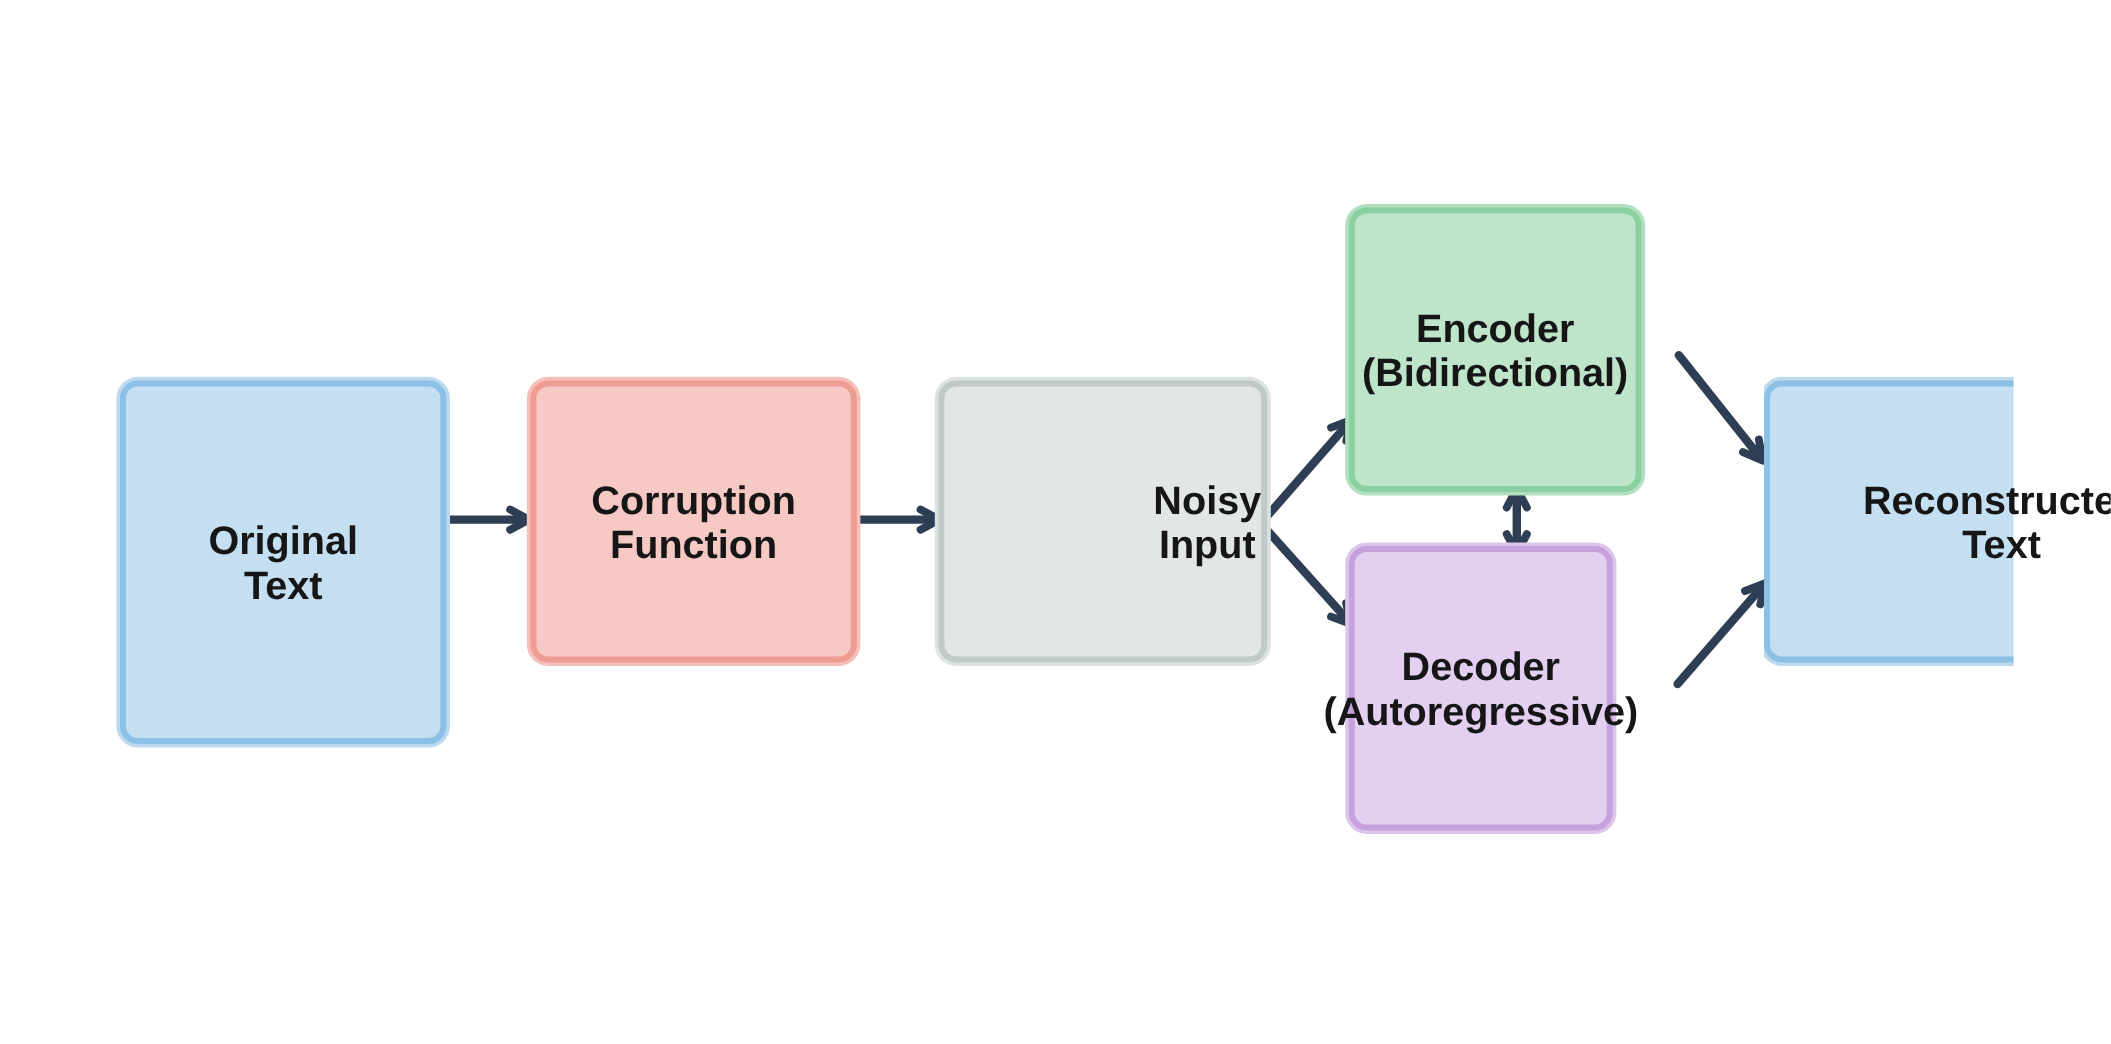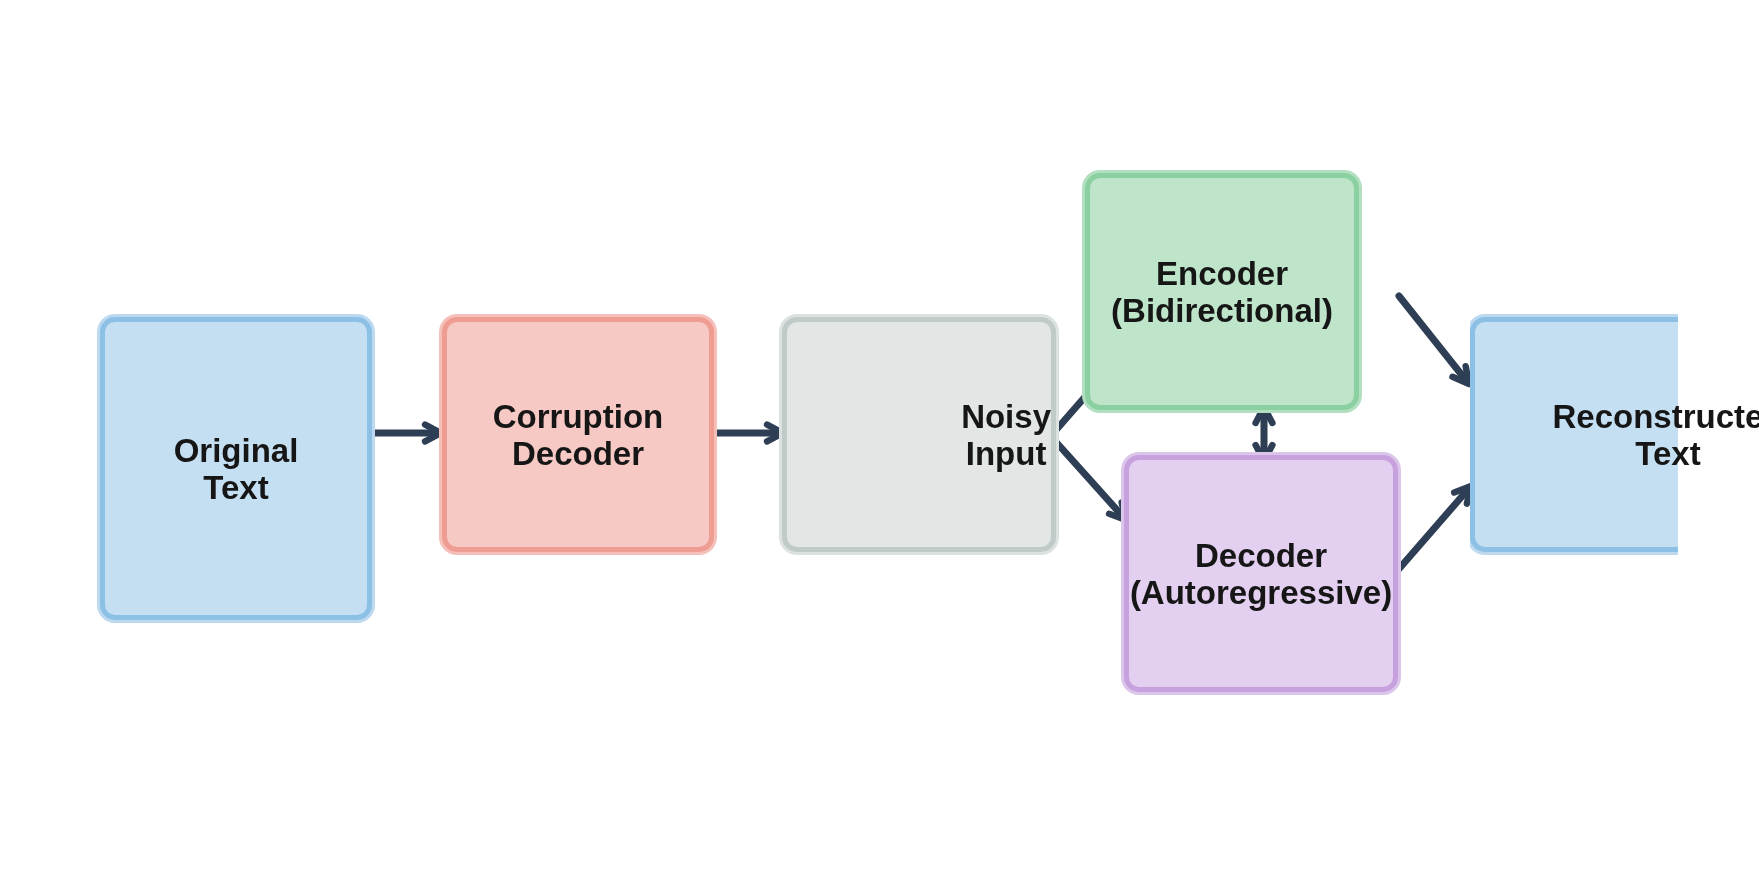--- a/index.html
+++ b/index.html
@@ -43,22 +43,22 @@
     font-size: 33px;
     font-weight: bold;
     line-height: 37px;
     text-align: center;
     white-space: pre;
   }
   
   .n-original      { left: 100px;  top: 317px; width: 272px; height: 303px; }
   .n-corruption    { left: 442px;  top: 317px; width: 272px; height: 235px; }
   .n-noisy         { left: 782px;  top: 317px; width: 274px; height: 235px; justify-content: flex-end; }
-  .n-encoder       { left: 1085px; top: 173px; width: 274px; height: 237px; }
-  .n-decoder       { left: 1124px; top: 455px; width: 274px; height: 237px; }
+  .n-encoder       { left: 1124px; top: 173px; width: 244px; height: 237px; }
+  .n-decoder       { left: 1124px; top: 455px; width: 220px; height: 237px; }
   
   .n-recon-clip {
     position: absolute;
     left: 1470px; top: 314px;
     width: 208px; height: 242px;
     overflow: hidden;
   }
   .n-recon-box {
     position: absolute;
     left: 0; top: 3px;
@@ -117,21 +117,21 @@
     </g>
   </svg>
 
   <div class="node n-original" style="background: rgb(196, 223, 242); border-color: rgb(140, 192, 229); box-shadow: rgb(188, 217, 239) 0px 0px 0px 3px;">
     <div class="node-label" style="color: rgb(22, 22, 22);">Original
 Text</div>
   </div>
 
   <div class="node n-corruption" style="background: rgb(246, 201, 196); border-color: rgb(239, 156, 147); box-shadow: rgb(245, 192, 186) 0px 0px 0px 3px;">
     <div class="node-label" style="color: rgb(22, 22, 22);">Corruption
-Decoder</div>
+Function</div>
   </div>
 
   <div class="node n-noisy" style="background: rgb(226, 230, 229); border-color: rgb(192, 202, 200); box-shadow: rgb(220, 226, 224) 0px 0px 0px 3px;">
     <div class="node-label" style="color: rgb(22, 22, 22);">Noisy
 Input</div>
   </div>
 
   <div class="node n-encoder" style="background: rgb(190, 228, 201); border-color: rgb(139, 208, 160); box-shadow: rgb(178, 223, 192) 0px 0px 0px 3px;">
     <div class="node-label" style="color: rgb(22, 22, 22);">Encoder
 (Bidirectional)</div>

